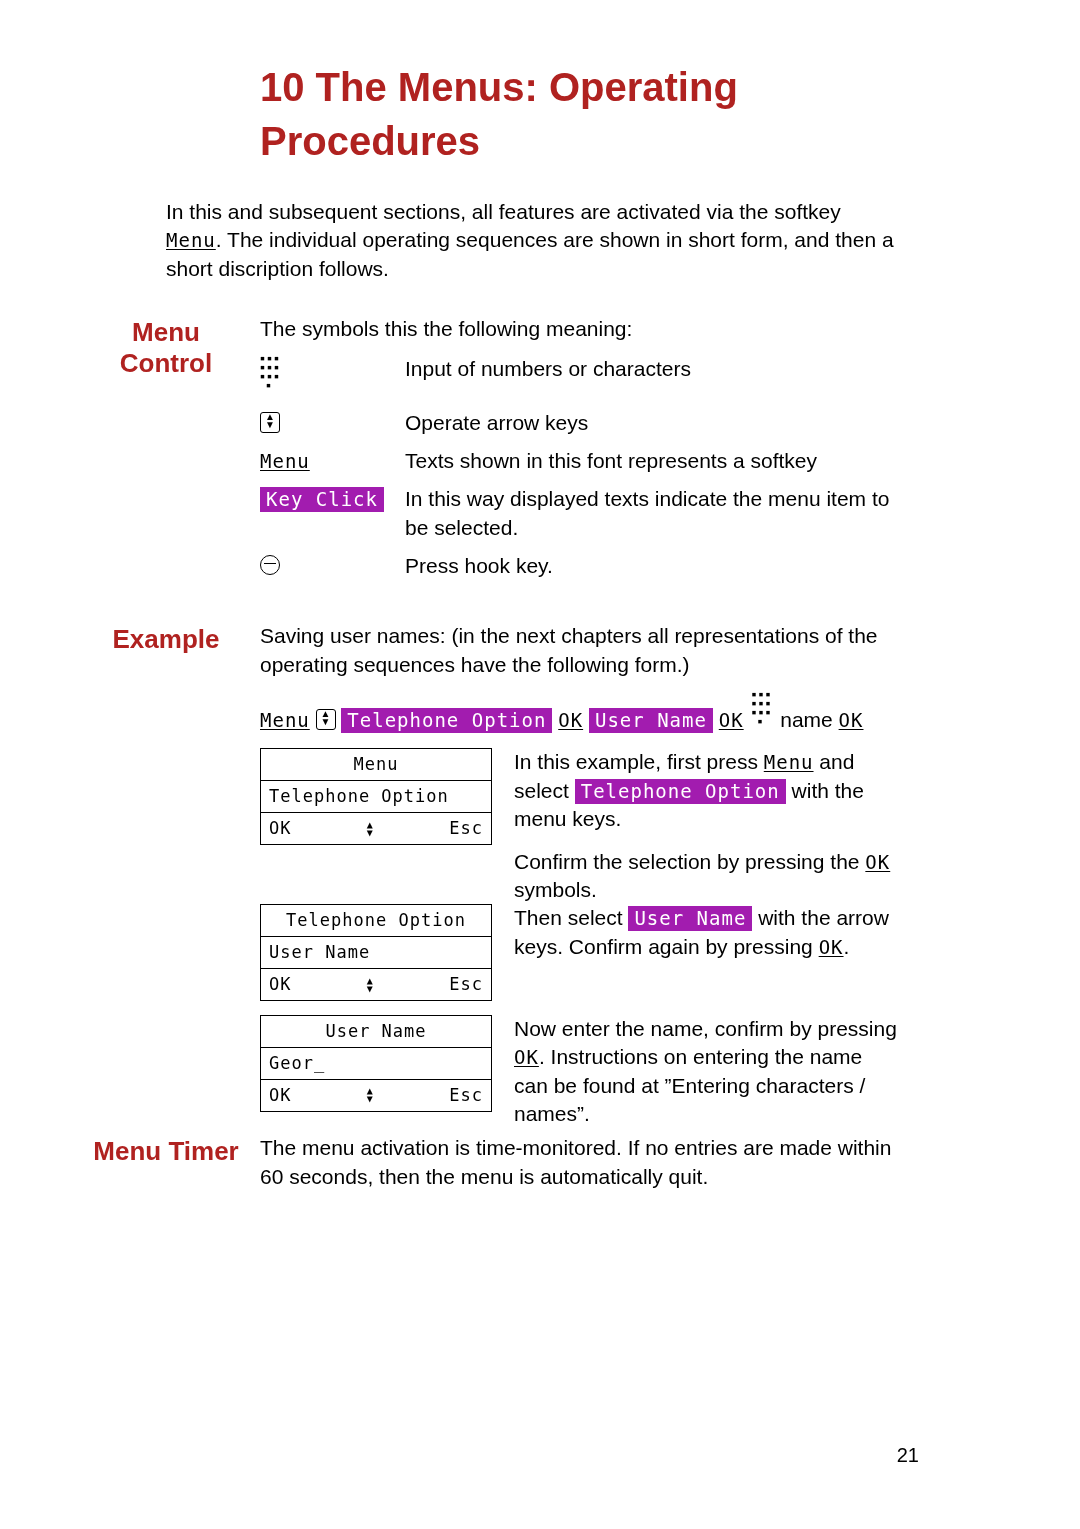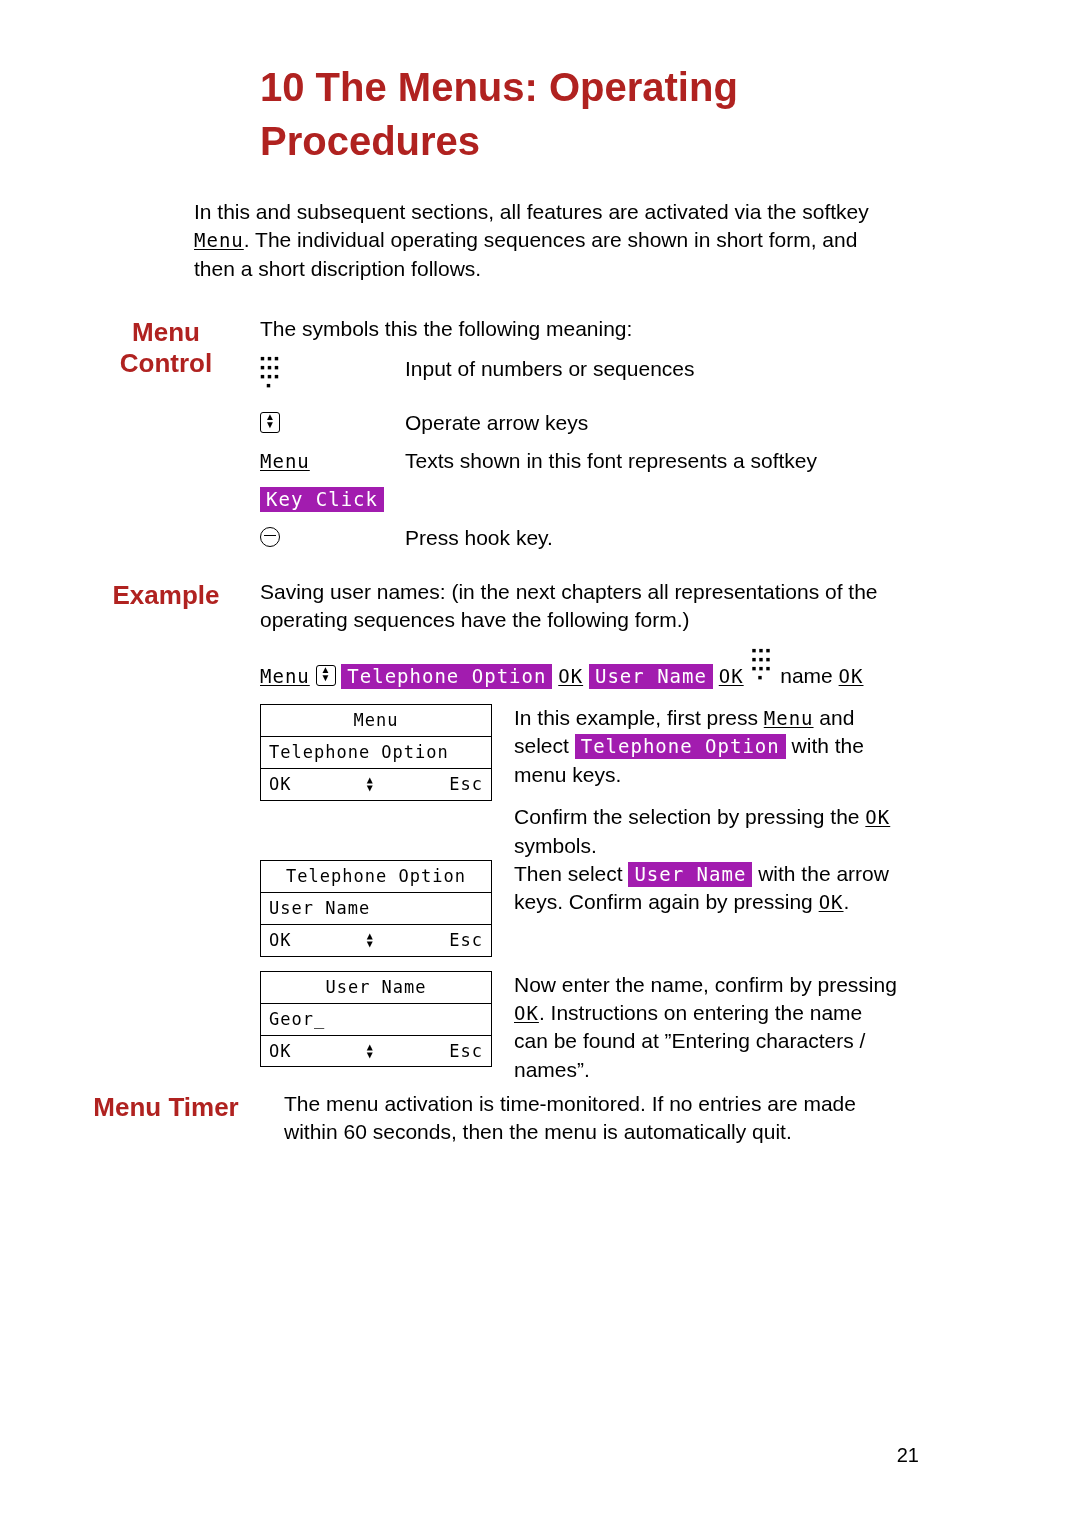--- a/index.html
+++ b/index.html
@@ -44,21 +44,21 @@
     font-weight: bold;
     font-size: 26px;
     color: #b02220;
     line-height: 1.2;
     padding-top: 2px;
   }
   .body-col {
     flex: 1;
   }
   .intro {
-    margin-left: 104px;
+    margin-left: 76px;
     margin-bottom: 32px;
   }
   .symbol-row {
     display: flex;
     align-items: flex-start;
     margin-bottom: 10px;
   }
   .sym-col {
     width: 145px;
     flex: 0 0 145px;
@@ -145,58 +145,59 @@
     align-items: flex-start;
   }
   .two-col .left { width: 230px; flex: 0 0 230px; }
   .two-col .right { flex: 1; }
   .pagenum {
     position: absolute;
     right: 72px;
     bottom: 60px;
     font-size: 20px;
   }
-  .mt-block { margin-top: 16px; }
+  .mt-block { margin-top: 32px; }
 </style>
 </head>
 <body>
 <div class="page">
 
 <div class="title">10  The Menus: Operating Procedures</div>
 
 <div class="intro">
   <span>In this and subsequent sections, all features are activated via the softkey </span><span class="softkey">Menu</span><span>. The individual operating sequences are shown in short form, and then a short discription follows.</span>
 </div>
 
 <div class="row">
   <div class="side-label">Menu Control</div>
   <div class="body-col">
     <div style="margin-bottom:12px;">The symbols this the following meaning:</div>
 
     <div class="symbol-row">
       <div class="sym-col">
         <span class="keypad-icon">▪▪▪<br>▪▪▪<br>▪▪▪<br>&nbsp;▪&nbsp;</span>
       </div>
-      <div>Input of numbers or sequences</div>
+      <div>Input of numbers or characters</div>
     </div>
 
     <div class="symbol-row">
       <div class="sym-col">
         <span class="arrow-box"><span class="arrow-box-inner">▲<br>▼</span></span>
       </div>
       <div>Operate arrow keys</div>
     </div>
 
     <div class="symbol-row">
       <div class="sym-col"><span class="softkey">Menu</span></div>
       <div>Texts shown in this font represents a softkey</div>
     </div>
 
     <div class="symbol-row">
       <div class="sym-col"><span class="menu-item">Key Click</span></div>
+      <div>In this way displayed texts indicate the menu item to be selected.</div>
     </div>
 
     <div class="symbol-row">
       <div class="sym-col"><span class="hook-icon"></span></div>
       <div>Press hook key.</div>
     </div>
   </div>
 </div>
 
 <div class="row mt-block">
@@ -278,20 +279,20 @@
         </div>
       </div>
       <div class="right">
         <span>Now enter the name, confirm by pressing </span><span class="softkey">OK</span><span>. Instructions on enter­ing the name can be found at ”Entering characters / names”.</span>
       </div>
     </div>
 
   </div>
 </div>
 
-<div class="row" style="margin-top:6px;gap:24px;">
+<div class="row" style="margin-top:6px;">
   <div class="side-label">Menu Timer</div>
   <div class="body-col">The menu activation is time-monitored. If no entries are made within 60 seconds, then the menu is automatically quit.</div>
 </div>
 
 <div class="pagenum">21</div>
 
 </div>
 
 </body></html>

